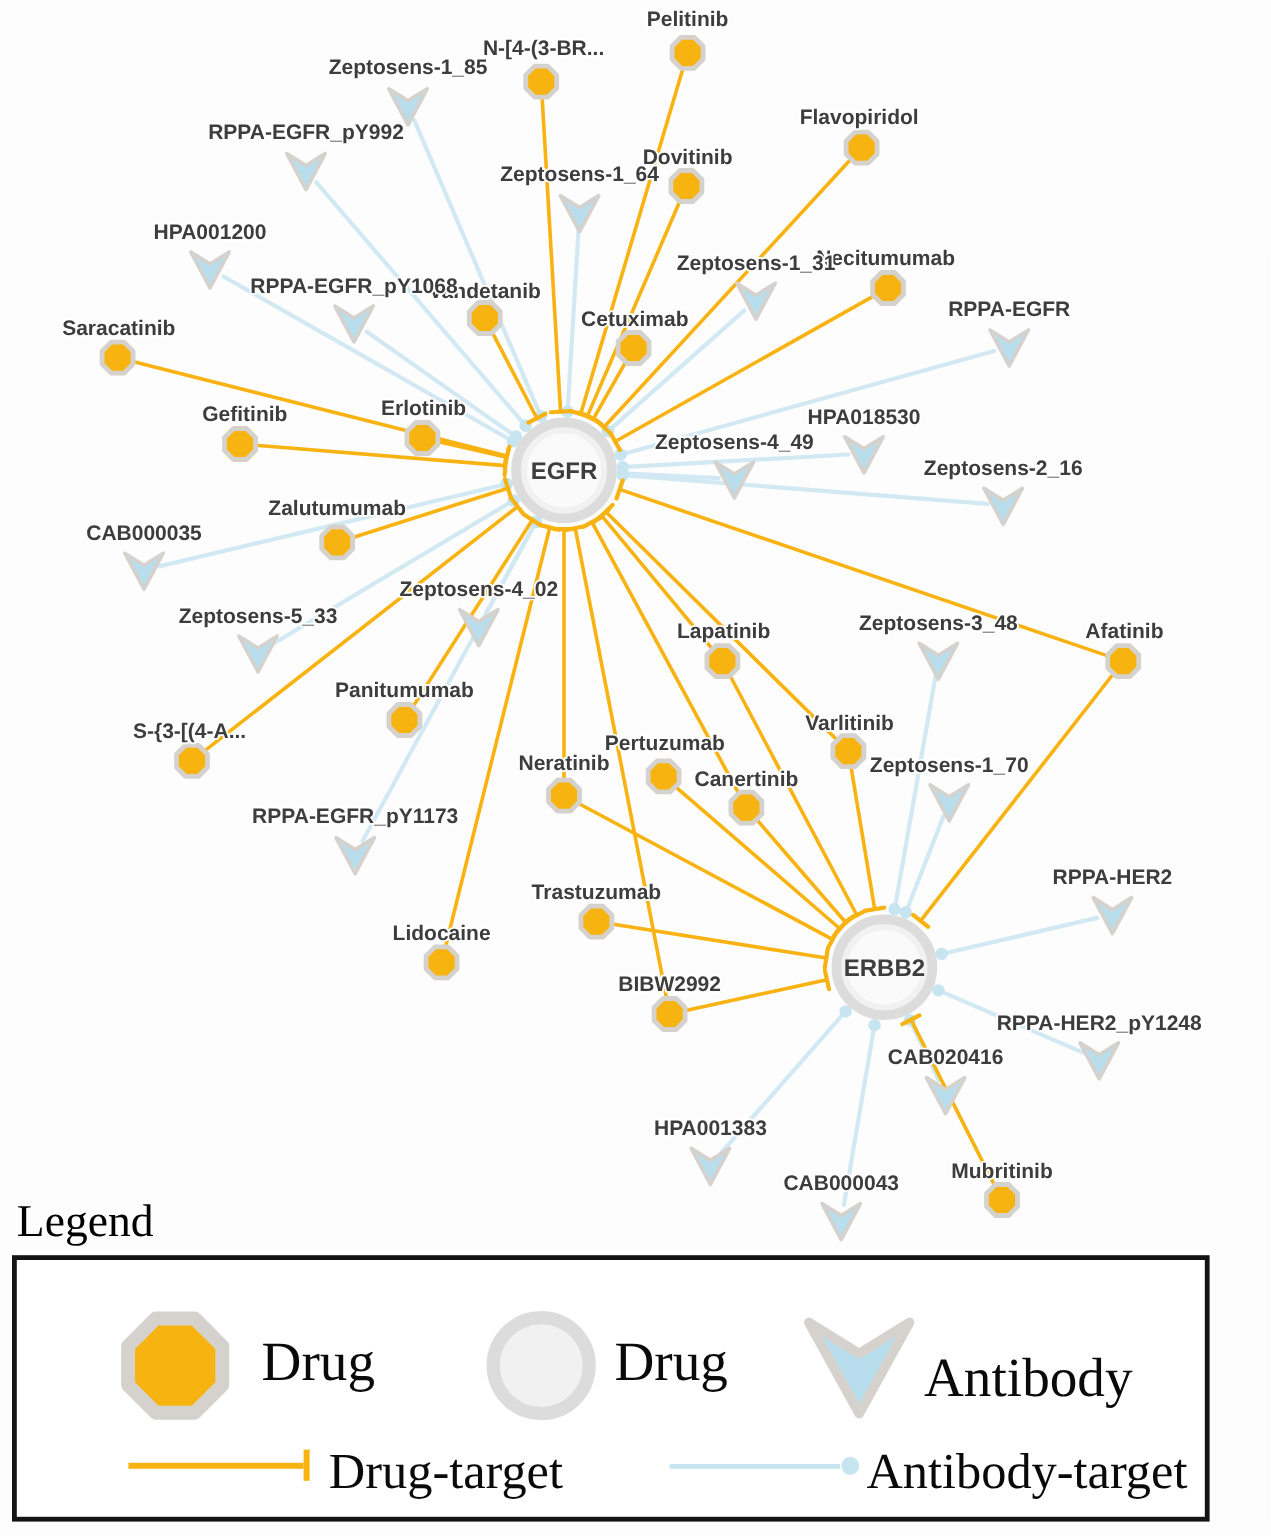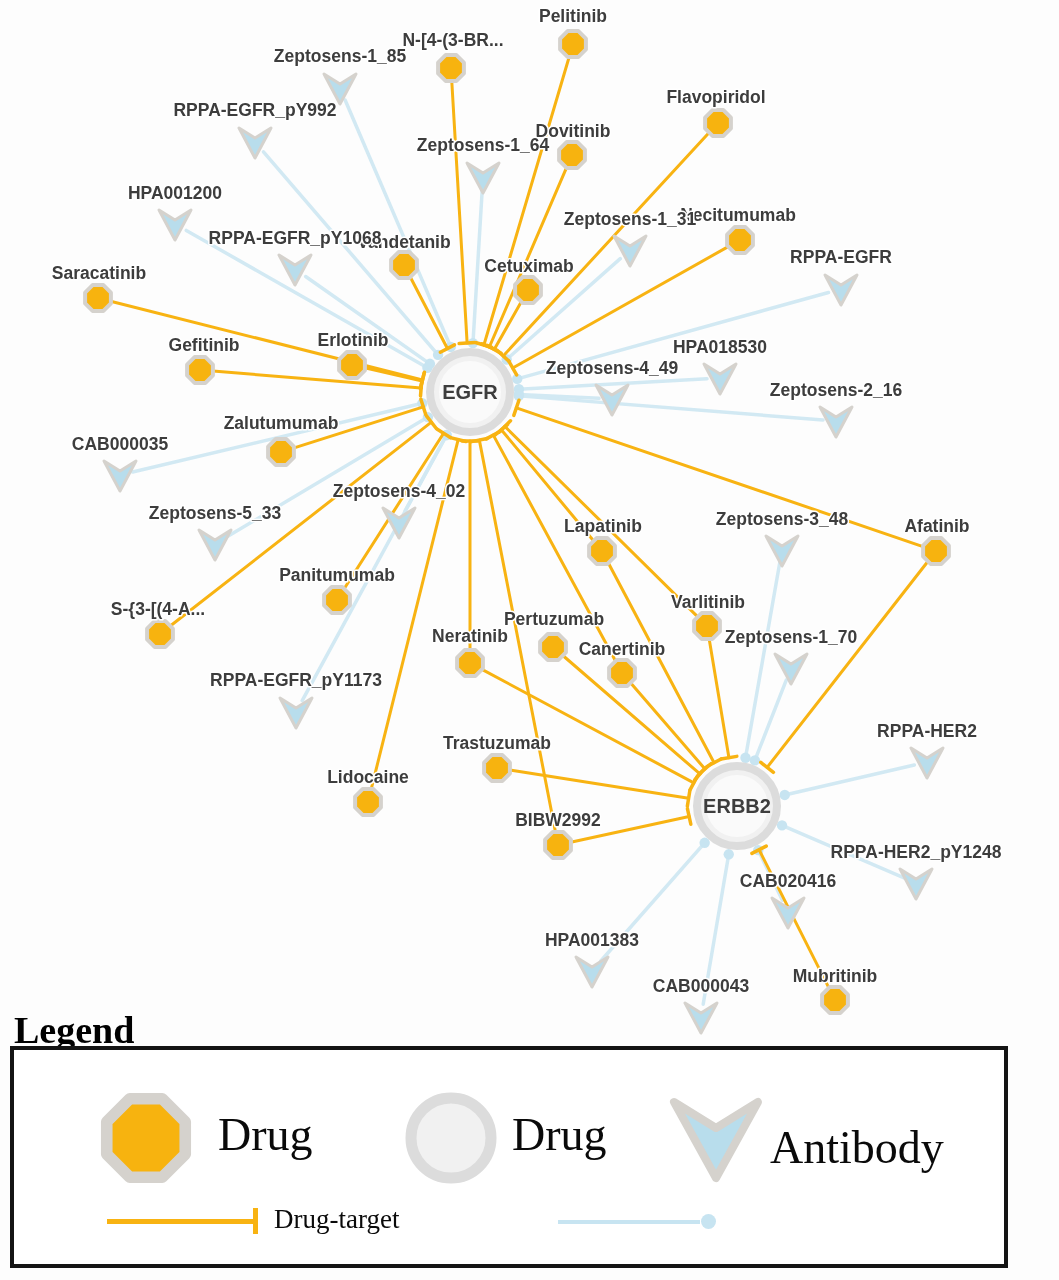--- a/index.html
+++ b/index.html
@@ -12,32 +12,32 @@
     font-weight:bold; font-size:17.5px; fill:var(--label-color,#3d3d3d);
     text-anchor:middle; paint-order:stroke; stroke:#ffffff; stroke-width:3px; stroke-linejoin:round;
   }
   text.gene-label {
     font-family:"Liberation Sans", sans-serif;
     font-weight:bold; font-size:20px; fill:var(--label-color,#3d3d3d); text-anchor:middle;
   }
 
   .legend-title {
     position:absolute; left:14px; top:996px;
-    font-family:"Liberation Serif", serif; font-weight:bold; font-size:38px; color:#000;margin-top:12px;
+    font-family:"Liberation Serif", serif; font-weight:normal; font-size:38px; color:#000;
   }
   .legend-box {
     position:absolute; left:10px; top:1046px; width:998px; height:222px;
     border:4px solid var(--legend-border,#141414); background:#ffffff;
   }
   .legend-box > * { position:absolute; }
   .llabel {
     font-family:"Liberation Serif", serif; font-size:46px; color:#0a0a0a; line-height:1;
     white-space:nowrap;
   }
-  .llabel.small { font-size:27px; }
+  .llabel.small { font-size:42px; }
   .licon-drug { left:74px; top:30px; width:116px; height:116px; }
   .llabel-drug { left:204px; top:62px; }
   .licon-gene { left:381px; top:32px; width:112px; height:112px; }
   .llabel-gene { left:498px; top:62px; }
   .licon-antibody { left:648px; top:36px; width:108px; height:104px; }
   .llabel-antibody { left:756px; top:75px; }
   .loct { fill:var(--drug-fill,#f7b30f); stroke:var(--node-stroke,#d5d2cd); stroke-width:12; stroke-linejoin:round; }
   .lgene { fill:var(--gene-fill,#f1f1f1); stroke:var(--gene-stroke,#dcdcdc); stroke-width:11; }
   .lvee { fill:var(--antibody-fill,#b8ddec); stroke:var(--node-stroke,#d5d2cd); stroke-width:8; stroke-linejoin:round; }
   .dline { left:93px; top:169px; width:146px; height:5px; background:var(--drug-edge,#f8b312); }
@@ -275,15 +275,16 @@
       <path class="lvee" d="M -42 -36 L 0 -10 L 42 -36 L 0 40 Z"></path>
     </svg>
     <span class="llabel llabel-antibody">Antibody</span>
 
     <span class="dline"></span>
     <span class="dtick"></span>
     <span class="llabel small llabel-dt">Drug-target</span>
 
     <span class="aline"></span>
     <span class="adot"></span>
+    <span class="llabel small llabel-at">Antibody-target</span>
 
   </div>
 </div>
 
 </body></html>

